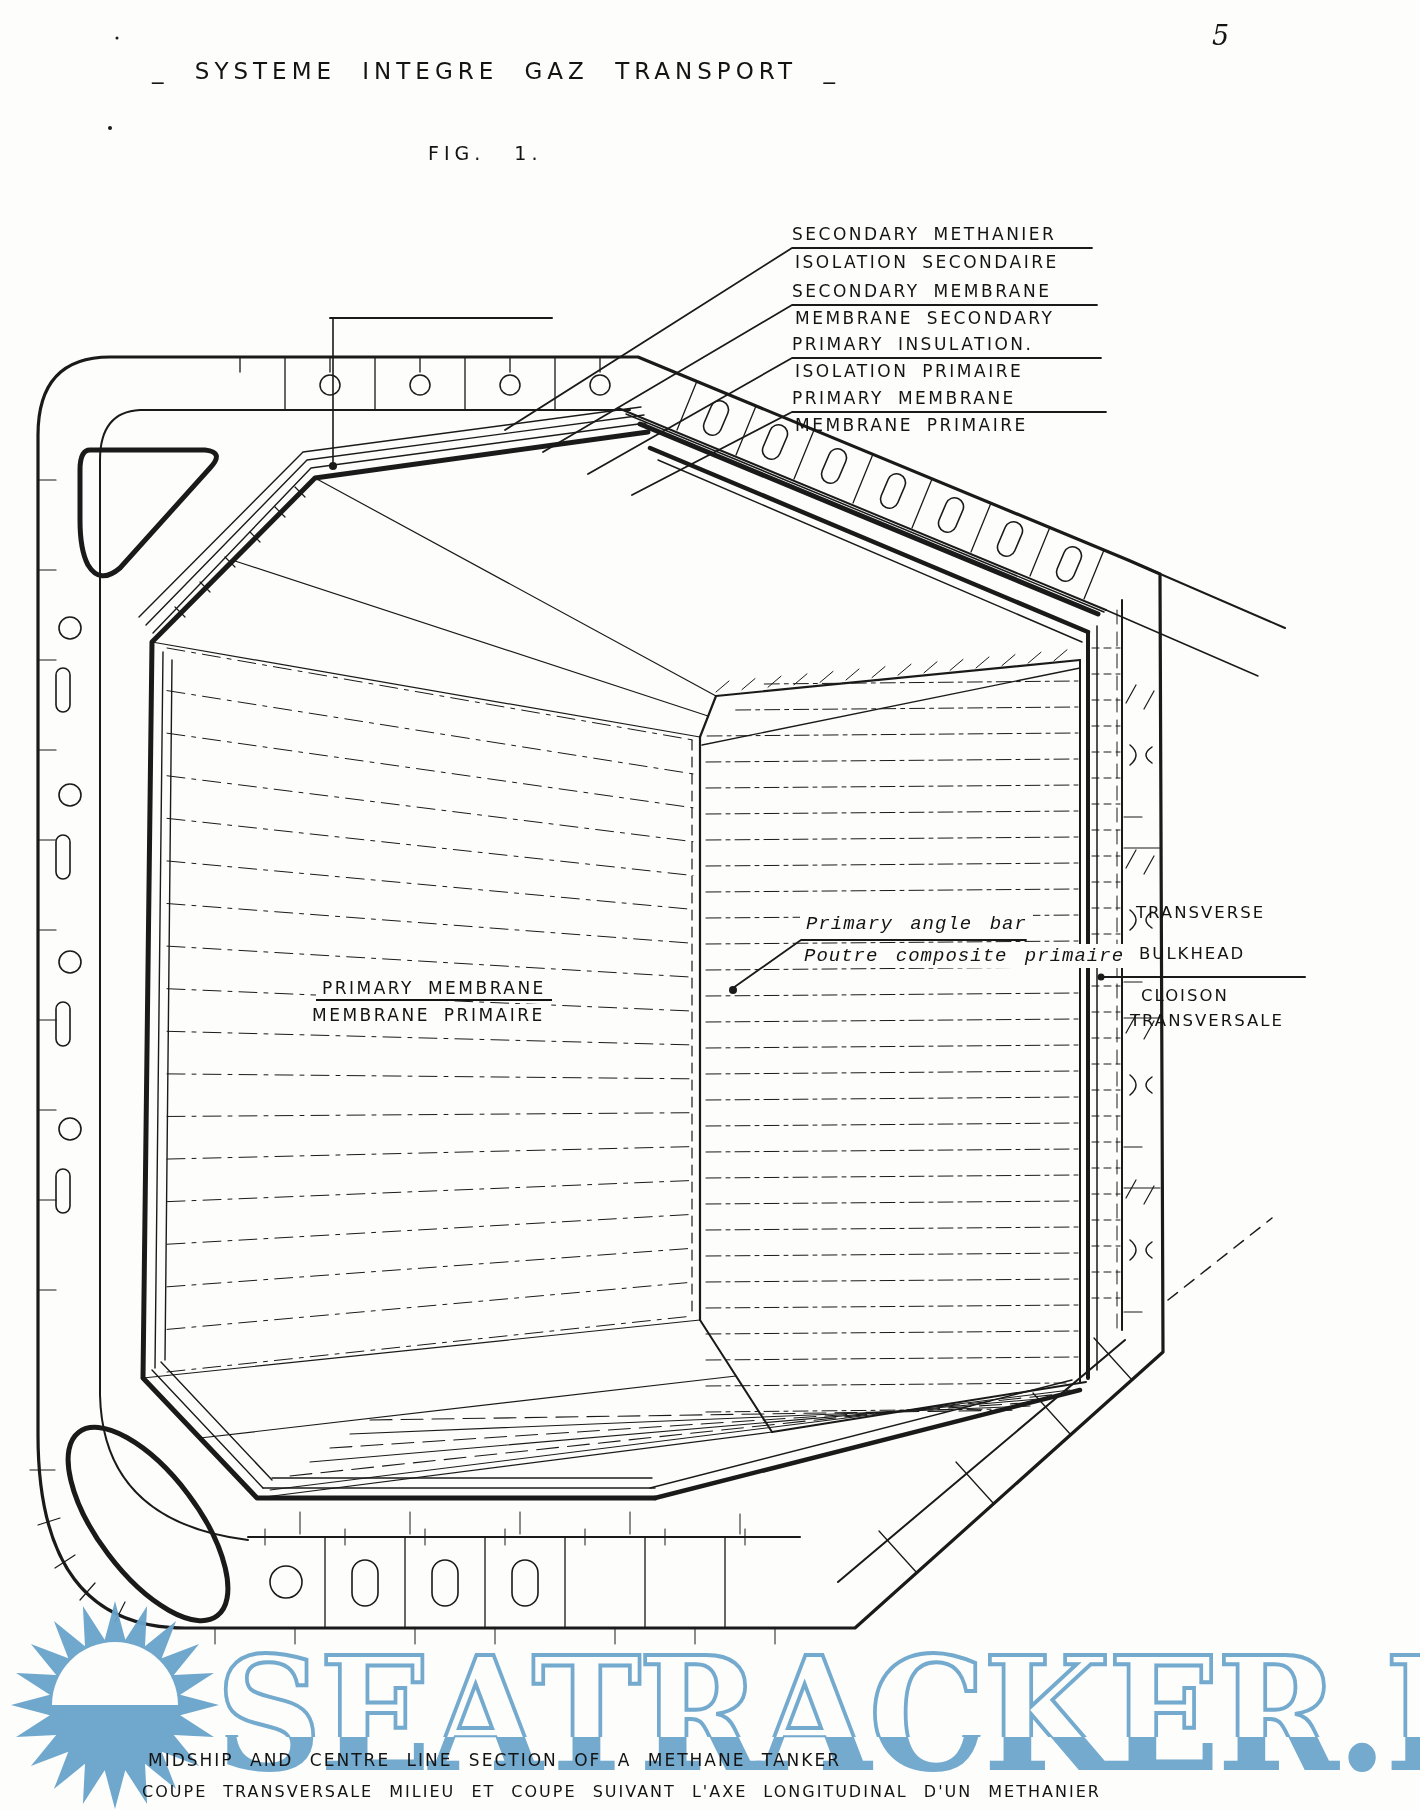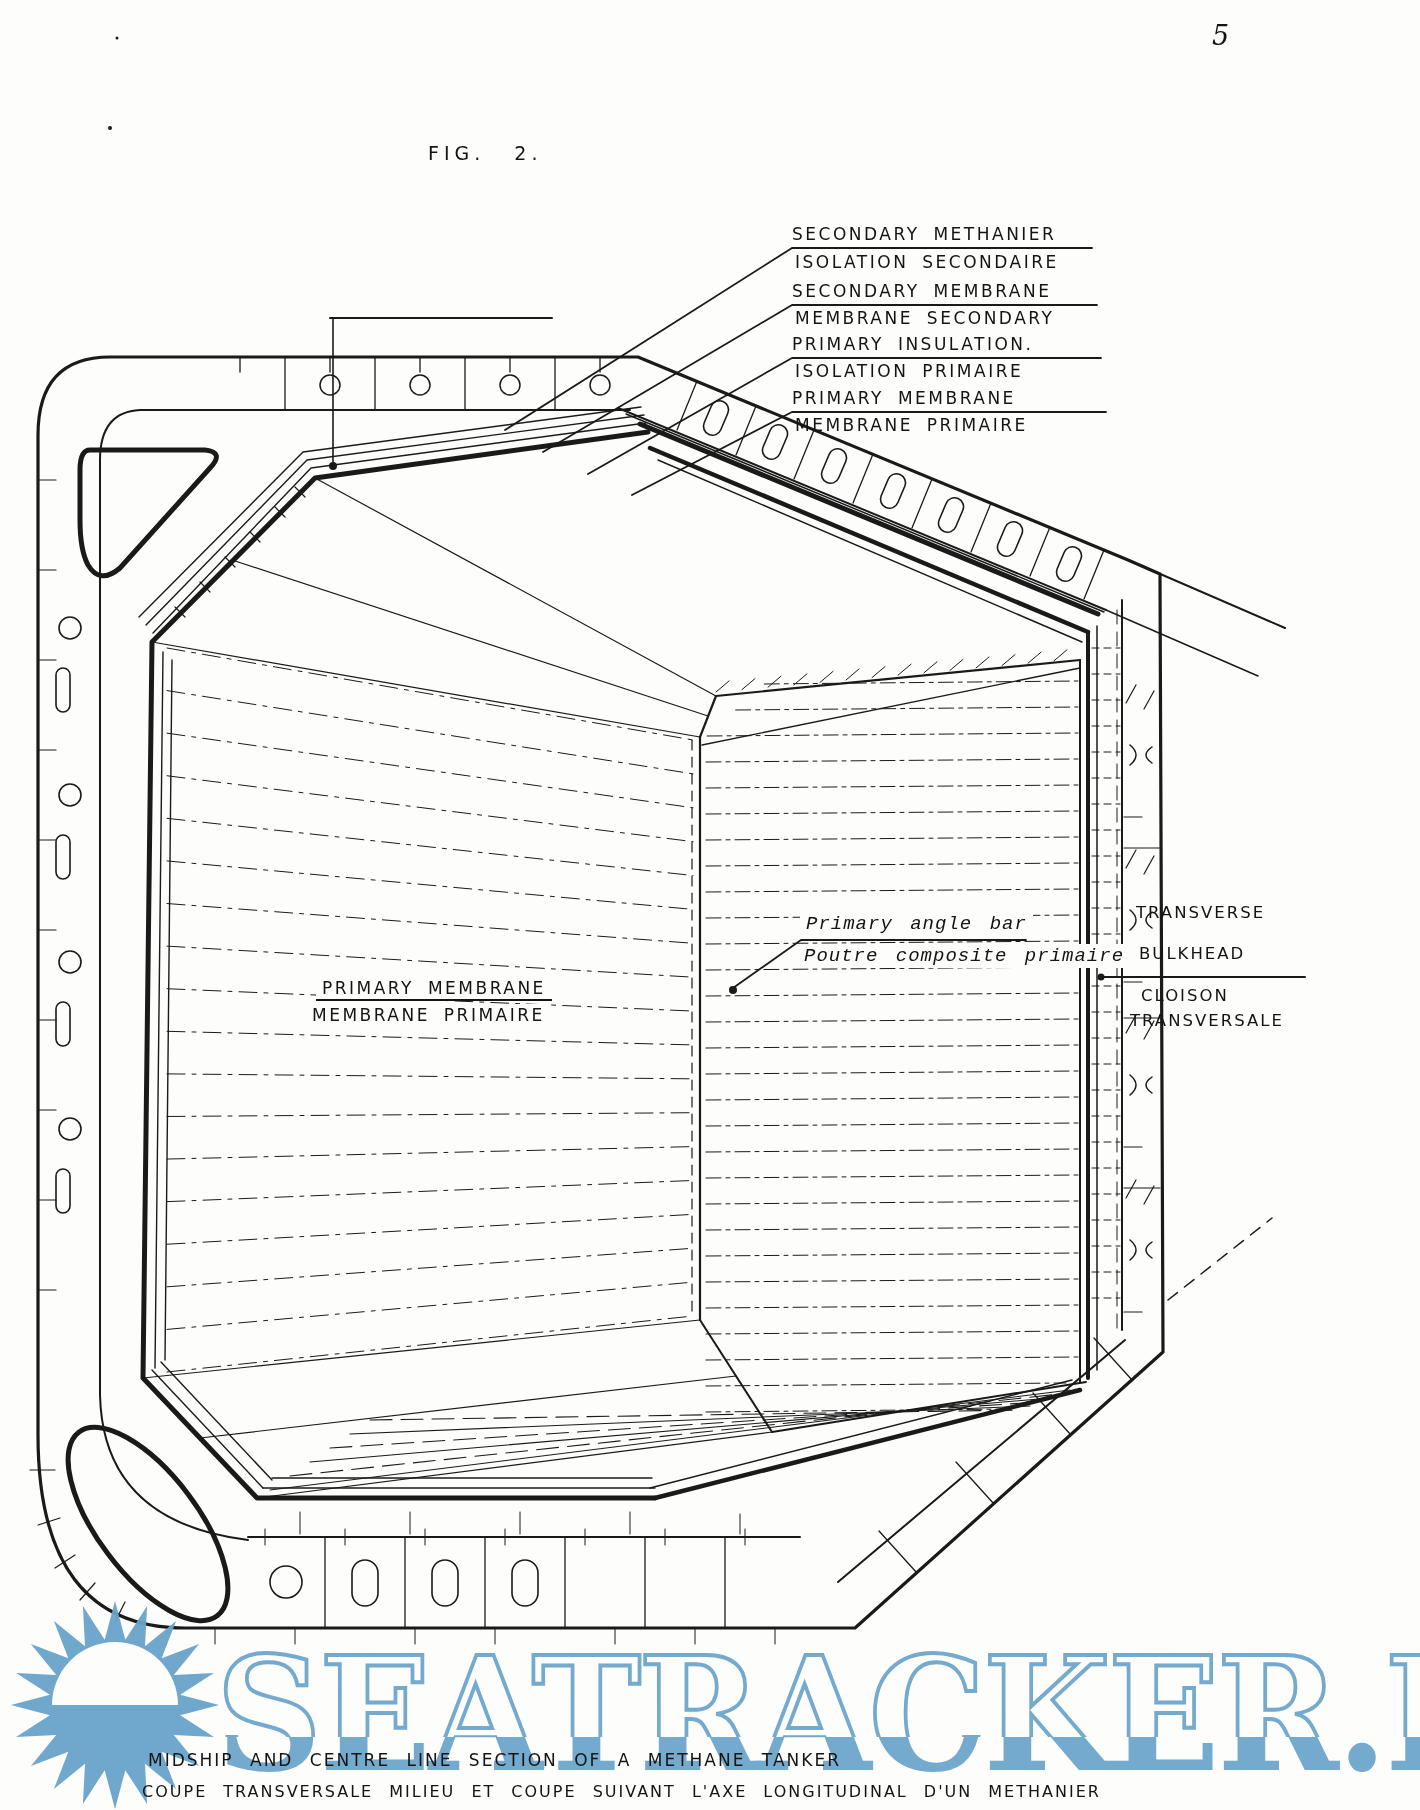--- a/index.html
+++ b/index.html
@@ -24,21 +24,22 @@
   #wm-text span{position:absolute;left:0;top:0;white-space:nowrap}
   .wm-outline{color:#fdfdfc;clip-path:inset(0 0 36% 0)}
   .wm-solid{clip-path:inset(64% 0 0 0)}
 </style>
 </head>
 <body>
 
 <div id="page">
 
   <div class="lbl page-num" style="left:1212px;top:20px">5</div>
-  <div class="lbl t-fig" style="left:428px;top:142px">FIG. 2.</div>
+  <div class="lbl t-title" style="left:152px;top:58px">_ SYSTEME INTEGRE GAZ TRANSPORT _</div>
+  <div class="lbl t-fig" style="left:428px;top:142px">FIG. 1.</div>
 
 
   <div class="lbl t-std" style="left:792px;top:224px">SECONDARY METHANIER</div>
   <div class="lbl t-std" style="left:795px;top:252px">ISOLATION SECONDAIRE</div>
   <div class="lbl t-std" style="left:792px;top:281px">SECONDARY MEMBRANE</div>
   <div class="lbl t-std" style="left:795px;top:308px">MEMBRANE SECONDARY</div>
   <div class="lbl t-std" style="left:792px;top:334px">PRIMARY INSULATION.</div>
   <div class="lbl t-std" style="left:795px;top:361px">ISOLATION PRIMAIRE</div>
   <div class="lbl t-std" style="left:792px;top:388px">PRIMARY MEMBRANE</div>
   <div class="lbl t-std" style="left:795px;top:415px">MEMBRANE PRIMAIRE</div>

